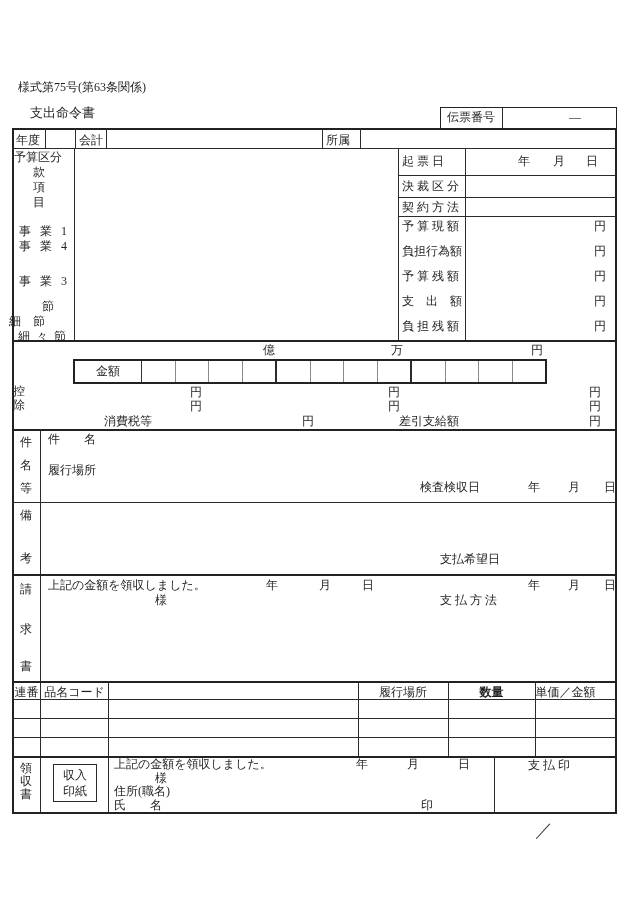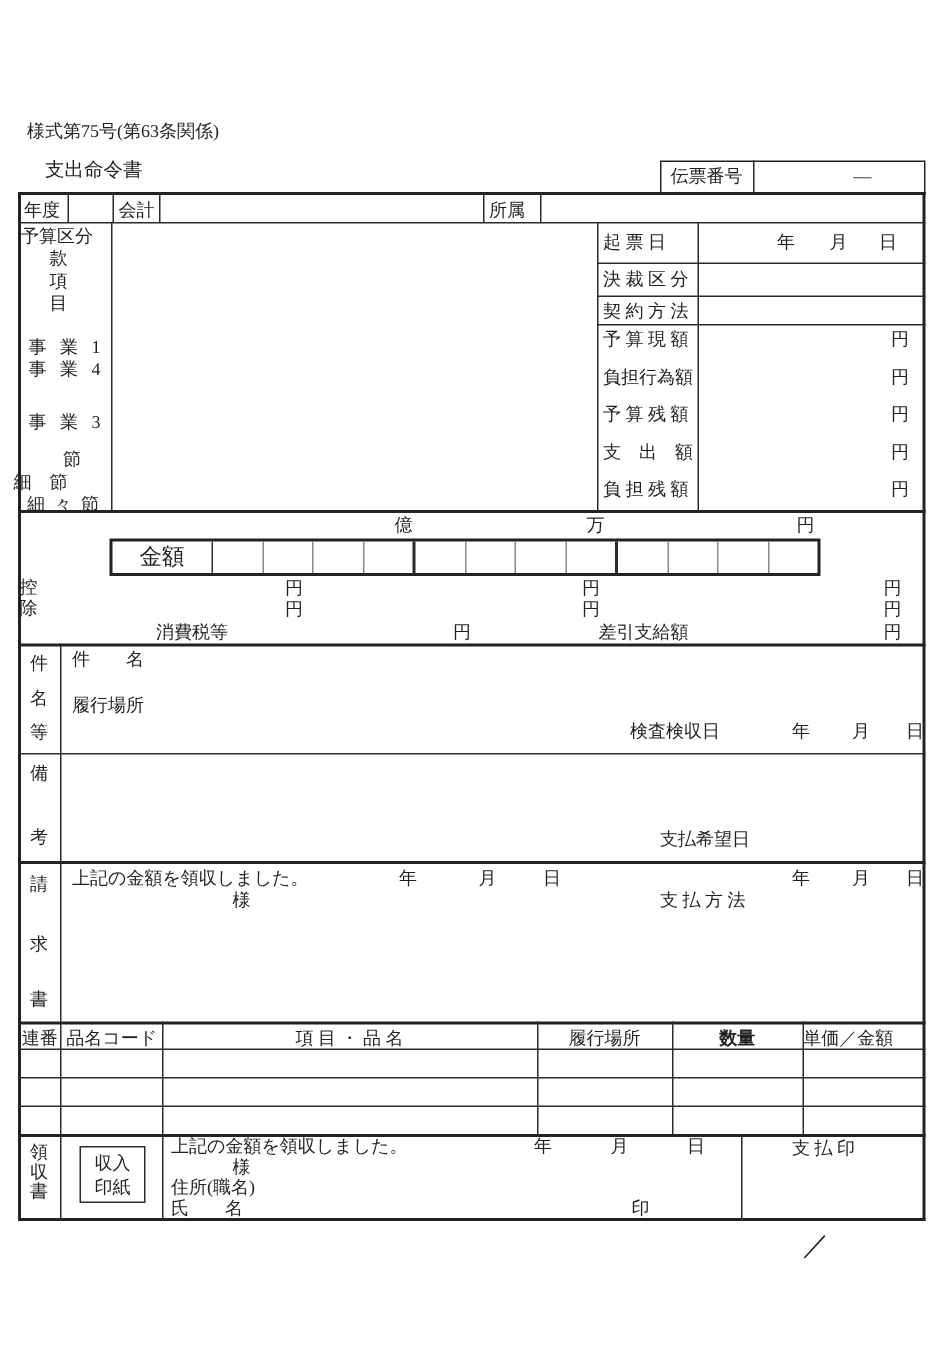--- a/index.html
+++ b/index.html
@@ -10,21 +10,21 @@
   }
   .t{position:absolute;font-size:12px;line-height:13px;white-space:pre;letter-spacing:0;}
   .t13{font-size:13px;}
   .ctr{text-align:center;}
   .h{position:absolute;background:#2b2b2b;height:1px;}
   .v{position:absolute;background:#2b2b2b;width:1px;}
   .thk{background:#222222;}
   .fill{position:absolute;}
   .slipbox{position:absolute;left:440px;top:107px;width:175px;height:21px;border:1.5px solid #222;background:#fff;}
   .amount-box{position:absolute;left:73px;top:359px;width:470px;height:21px;border:2px solid #222;display:flex;background:#fff;}
-  .acell-label{width:66px;border-right:1px solid #333;display:flex;align-items:center;justify-content:center;font-size:15px;}
+  .acell-label{width:66px;border-right:1px solid #333;display:flex;align-items:center;justify-content:center;font-size:12px;}
   .acell{flex:1;border-right:1px solid #8a8a8a;}
   .acell.g{border-right:2px solid #2b2b2b;}
   .acell.last{border-right:none;}
   .stampbox{position:absolute;left:53px;top:764px;width:42px;height:36px;border:1.5px solid #2b2b2b;display:flex;flex-direction:column;align-items:center;justify-content:center;font-size:12px;line-height:16px;}
   .hdrcell{position:absolute;top:684px;font-size:12px;text-align:center;white-space:pre;}
 </style>
 </head>
 <body>
 
 <div class="sheet">
@@ -168,21 +168,20 @@
   <div class="h thk" style="left:12px;top:681px;width:605px;height:2px;"></div>
   <div class="h" style="left:12px;top:699px;width:605px;"></div>
   <div class="h" style="left:12px;top:718px;width:605px;"></div>
   <div class="h" style="left:12px;top:737px;width:605px;"></div>
   <div class="v" style="left:108px;top:681px;height:133px;"></div>
   <div class="v" style="left:358px;top:681px;height:76px;"></div>
   <div class="v" style="left:448px;top:681px;height:76px;"></div>
   <div class="v" style="left:535px;top:681px;height:76px;"></div>
   <span class="hdrcell" style="left:12px;width:29px;">連番</span>
   <span class="hdrcell" style="left:41px;width:67px;">品名コード</span>
-  <span class="hdrcell" style="left:108px;width:250px;">項 目 ・ 品 名</span>
   <span class="hdrcell" style="left:358px;width:90px;">履行場所</span>
   <span class="hdrcell" style="left:448px;width:87px;font-weight:bold;">数量</span>
   <span class="hdrcell" style="left:535px;width:61px;">単価／金額</span>
   <div class="fill" style="left:12px;top:700px;width:603px;height:18px;"></div>
   <div class="fill" style="left:12px;top:719px;width:603px;height:18px;"></div>
   <div class="fill" style="left:12px;top:738px;width:603px;height:18px;"></div>
 
   <div class="h thk" style="left:12px;top:756px;width:605px;height:2px;"></div>
   <div class="v" style="left:494px;top:756px;height:58px;"></div>
   <span class="t" style="left:20px;top:762px;">領</span>

